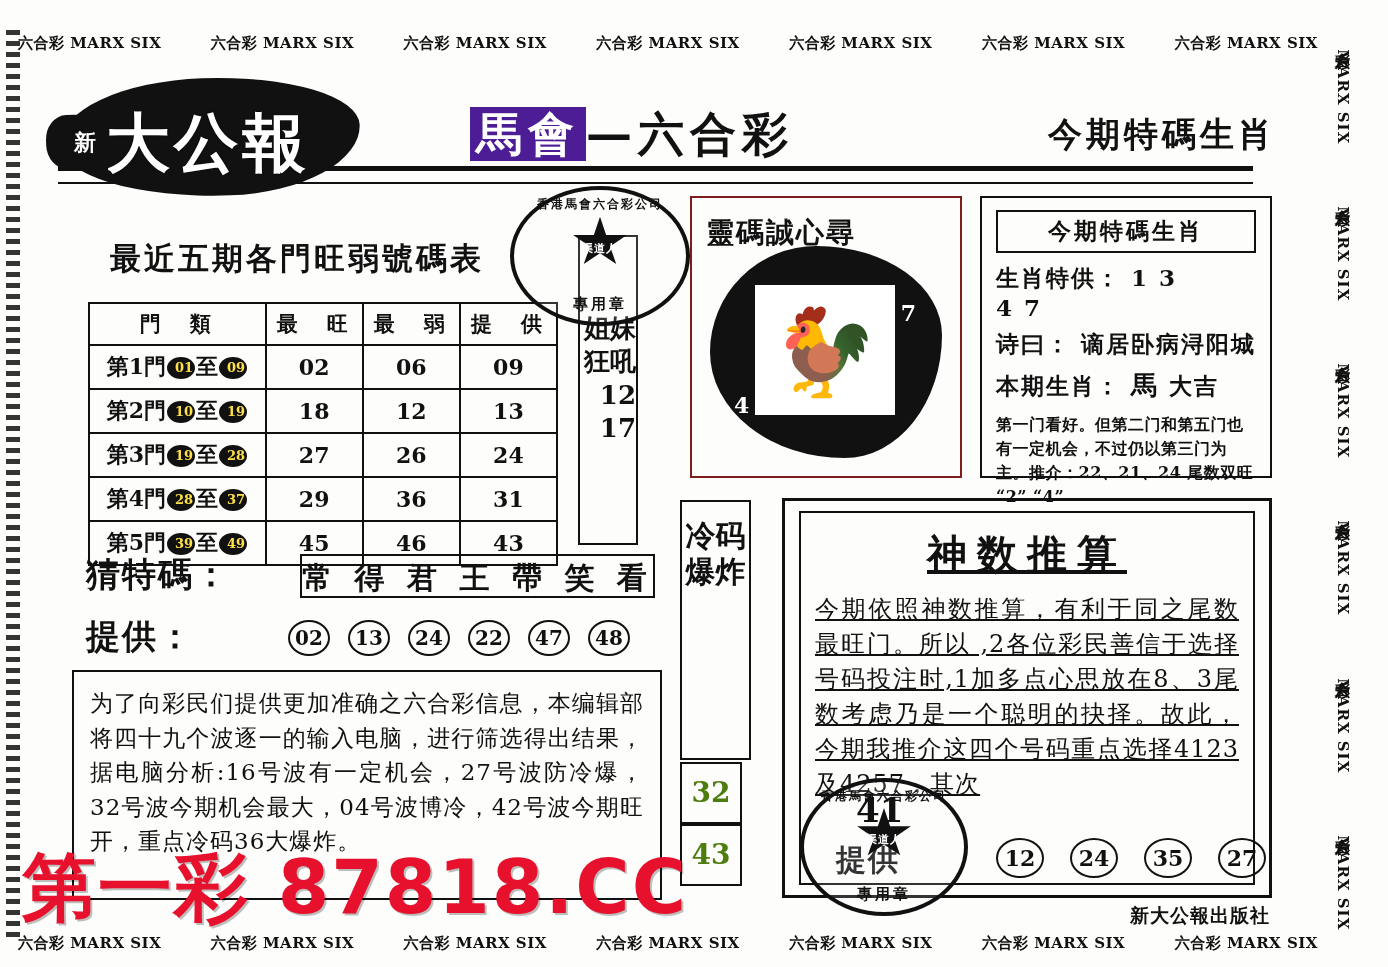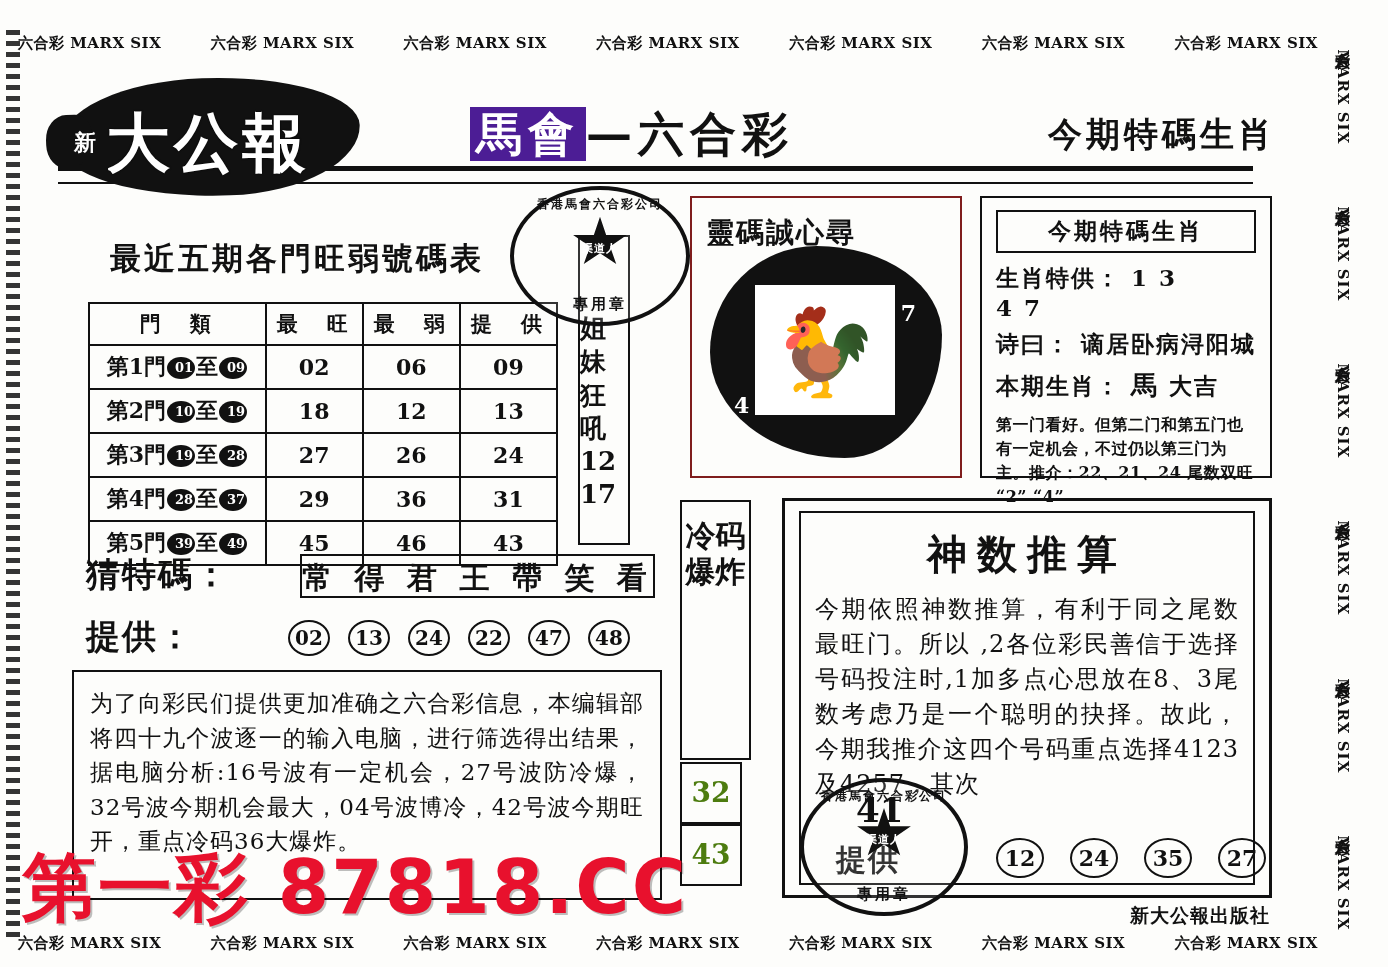--- a/index.html
+++ b/index.html
@@ -99,29 +99,29 @@
     text-align:center;
     font-size:22px;
     padding:6px 2px;
     font-weight:700;
     color:#111;
   }
   table.grid th{font-size:21px;letter-spacing:4px;}
   .mcell{font-size:19px;white-space:nowrap;}
   .dotnum{
     display:inline-block;width:22px;height:22px;line-height:22px;
-    border-radius:50%;background:#111;color:#ffffff;font-size:13px;
+    border-radius:50%;background:#111;color:#fde047;font-size:13px;
     vertical-align:middle;margin:0 1px;padding-left:6px;
   }
   
   .sidebox{
-    position:absolute;left:578px;top:235px;width:52px;height:310px;
+    position:absolute;left:578px;top:235px;width:60px;height:310px;
     border:2px solid #111;
     font-family:"DejaVu Serif","Liberation Serif",serif;
-    text-align:left;
+    text-align:right;
     font-size:26px;font-weight:700;color:#111;
     padding-top:75px;
     line-height:1.28;
     box-sizing:border-box;
   }
 
   .guess-label{
     position:absolute;left:86px;top:552px;
     font-family:"DejaVu Serif","Liberation Serif",serif;
     font-size:34px;font-weight:800;letter-spacing:2px;color:#111;
@@ -222,21 +222,21 @@
   .horse{font-size:26px;}
 
   
   .divine-box{
     position:absolute;left:782px;top:498px;width:490px;height:400px;
     border:3px solid #111;box-sizing:border-box;
     font-family:"DejaVu Serif","Liberation Serif",serif;color:#111;
     padding:10px 14px;
   }
   .divine-inner{
-    border:2px solid #111;height:100%;box-sizing:border-box;padding:12px 14px;
+    border:2px solid #111;height:100%;box-sizing:border-box;padding:12px 14px;text-decoration:underline;
   }
   .divine-title{
     text-align:center;font-size:40px;font-weight:800;letter-spacing:10px;margin:2px 0 10px;
   }
   .divine-text{
     font-size:24px;line-height:1.46;text-align:justify;letter-spacing:1px;
   }
   .divine-balls{
     position:absolute;left:996px;top:838px;display:flex;gap:26px;
   }

